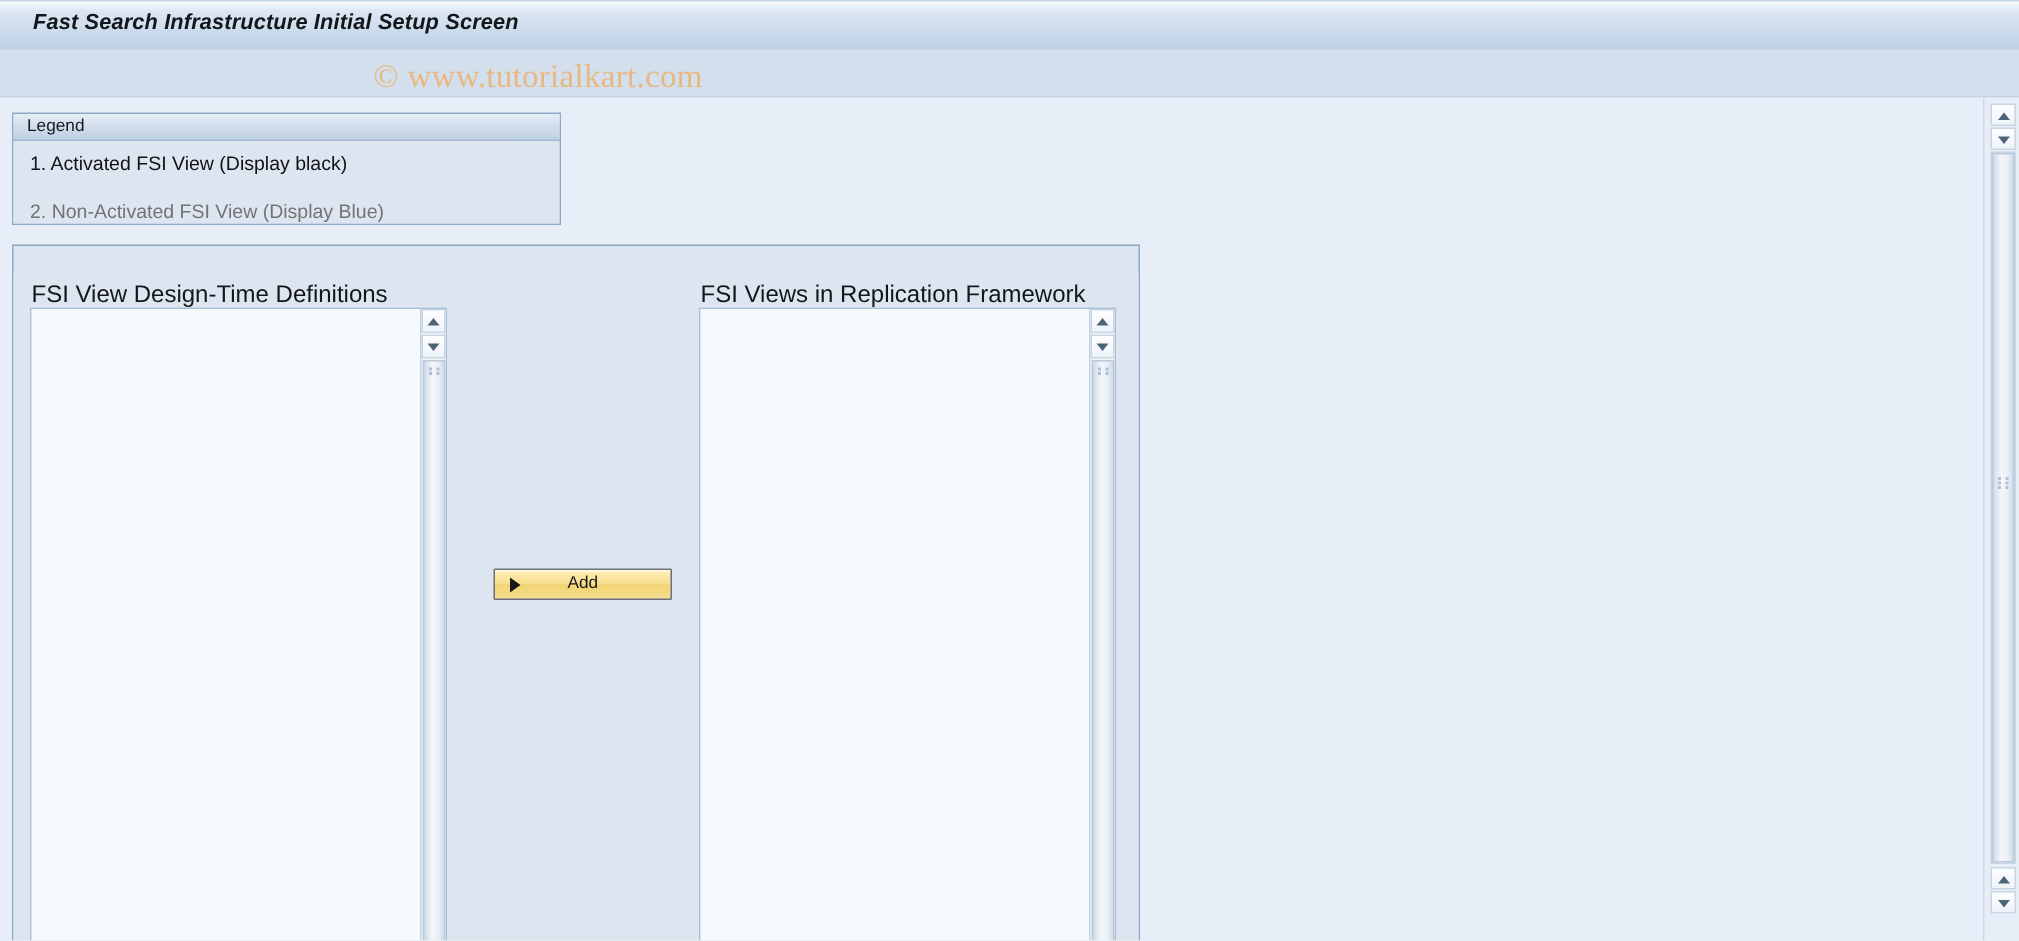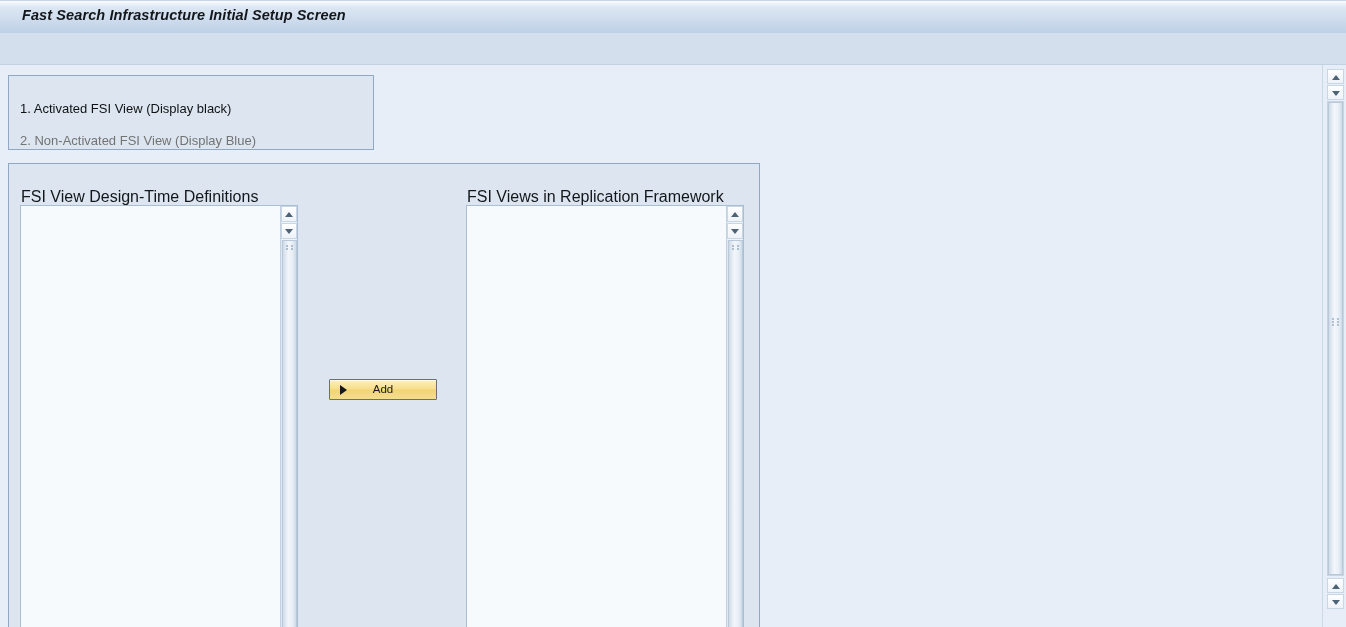--- a/index.html
+++ b/index.html
@@ -125,21 +125,21 @@
     width: 110px; height: 19px;
     line-height: 17px;
   }
   #btn-technical {
     left: 182px; top: 32px;
     width: 173px; height: 19px;
     line-height: 17px;
   }
   #btn-add {
     left: 320px; top: 196px;
-    width: 108px; height: 21px;
+    width: 119px; height: 21px;
     line-height: 19px;
   }
   #btn-add .btn-label {
     display: block;
     width: 100%;
     text-align: center;
   }
   .tri-right {
     position: absolute;
     left: 10px; top: 5px;
@@ -285,24 +285,28 @@
 <body>
 
 <div id="app">
 
   <div class="titlebar">
     <div class="tline-top"></div>
     <div class="titlebar-text">Fast Search Infrastructure Initial Setup Screen</div>
   </div>
 
   <div class="wmband"></div>
+  <div class="watermark">© www.tutorialkart.com</div>
 
   <div class="canvas">
 
     <div class="group" id="legend-group">
+      <div class="group-header">
+        <span class="group-header-label">Legend</span>
+      </div>
       <div class="group-body">
         <span class="legend-line legend-line-1">1. Activated FSI View (Display black)</span>
         <span class="legend-line legend-line-2">2. Non-Activated FSI View (Display Blue)</span>
       </div>
     </div>
 
 
     <div class="group" id="manage-group">
       <div class="group-body">
 

